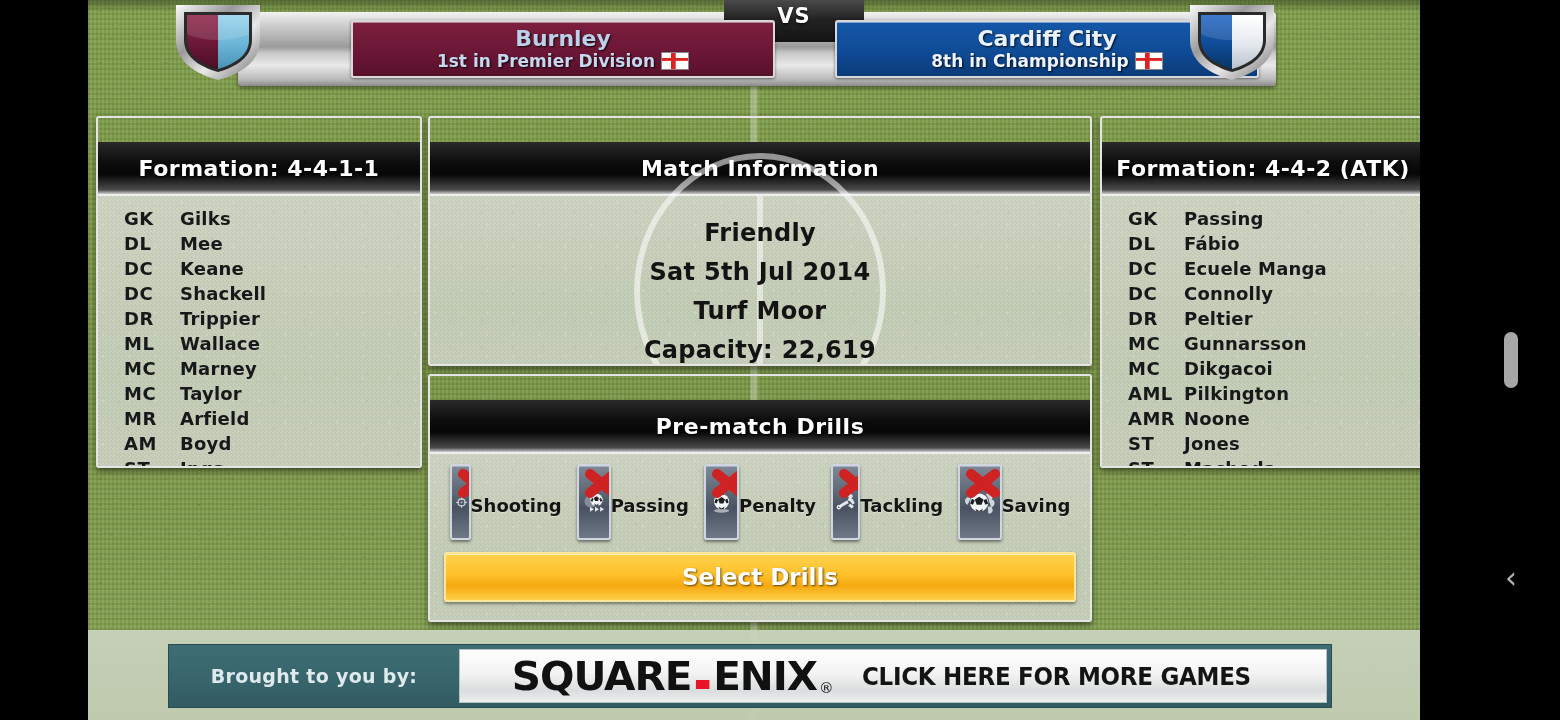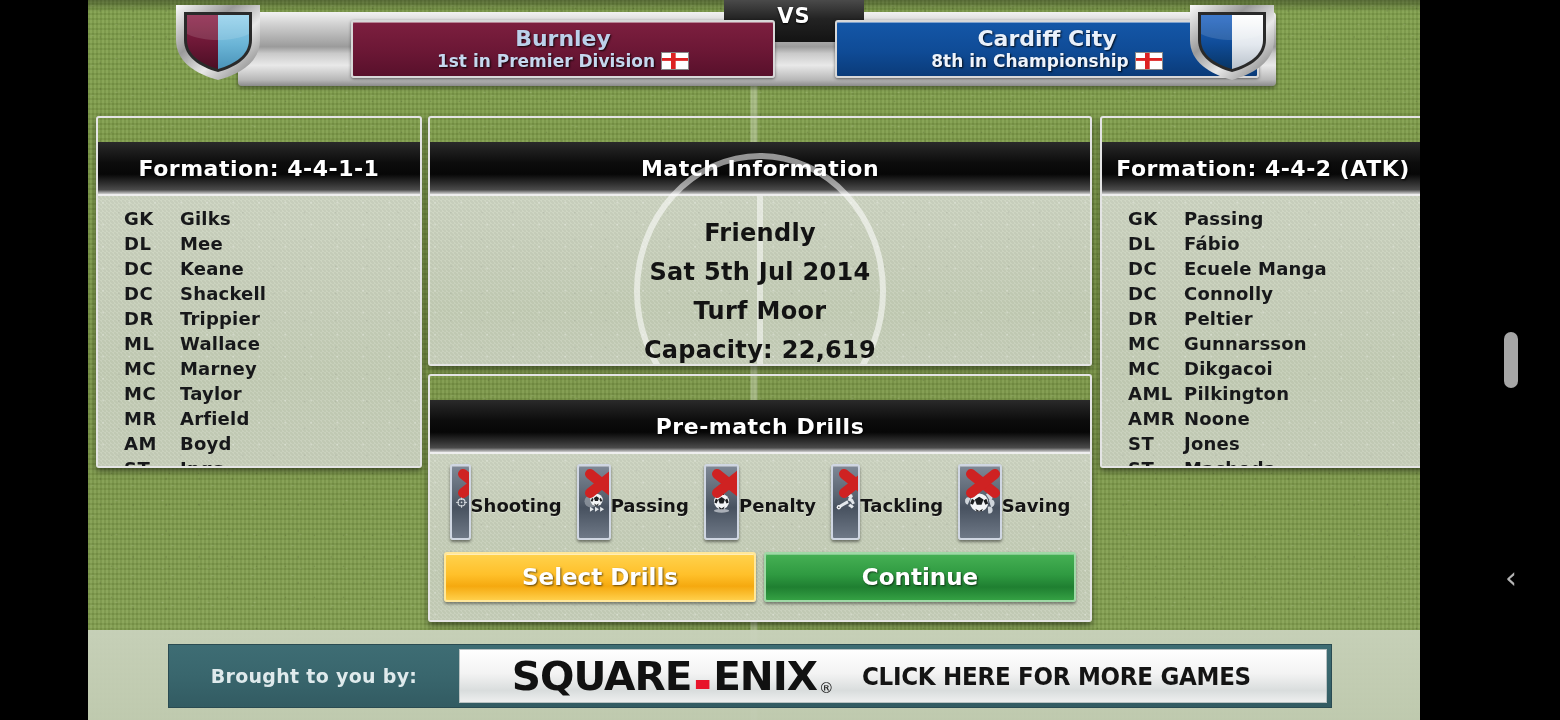--- a/index.html
+++ b/index.html
@@ -662,21 +662,20 @@
               </g>
             </svg>
           </div>
           <div class="drill-label">Saving</div>
         </div>
 
       </div>
 
       <div class="buttons-row">
         <div class="btn" id="btn-select-drills">Select Drills</div>
-        <div class="btn" id="btn-continue">Continue</div>
       </div>
     </div>
   </div>
 
   <div id="ad-grass-strip"></div>
   <div id="ad-banner">
     <div id="ad-brought">Brought to you by:</div>
     <div id="ad-white">
       <div id="ad-logo">
         <span>SQUARE</span>

